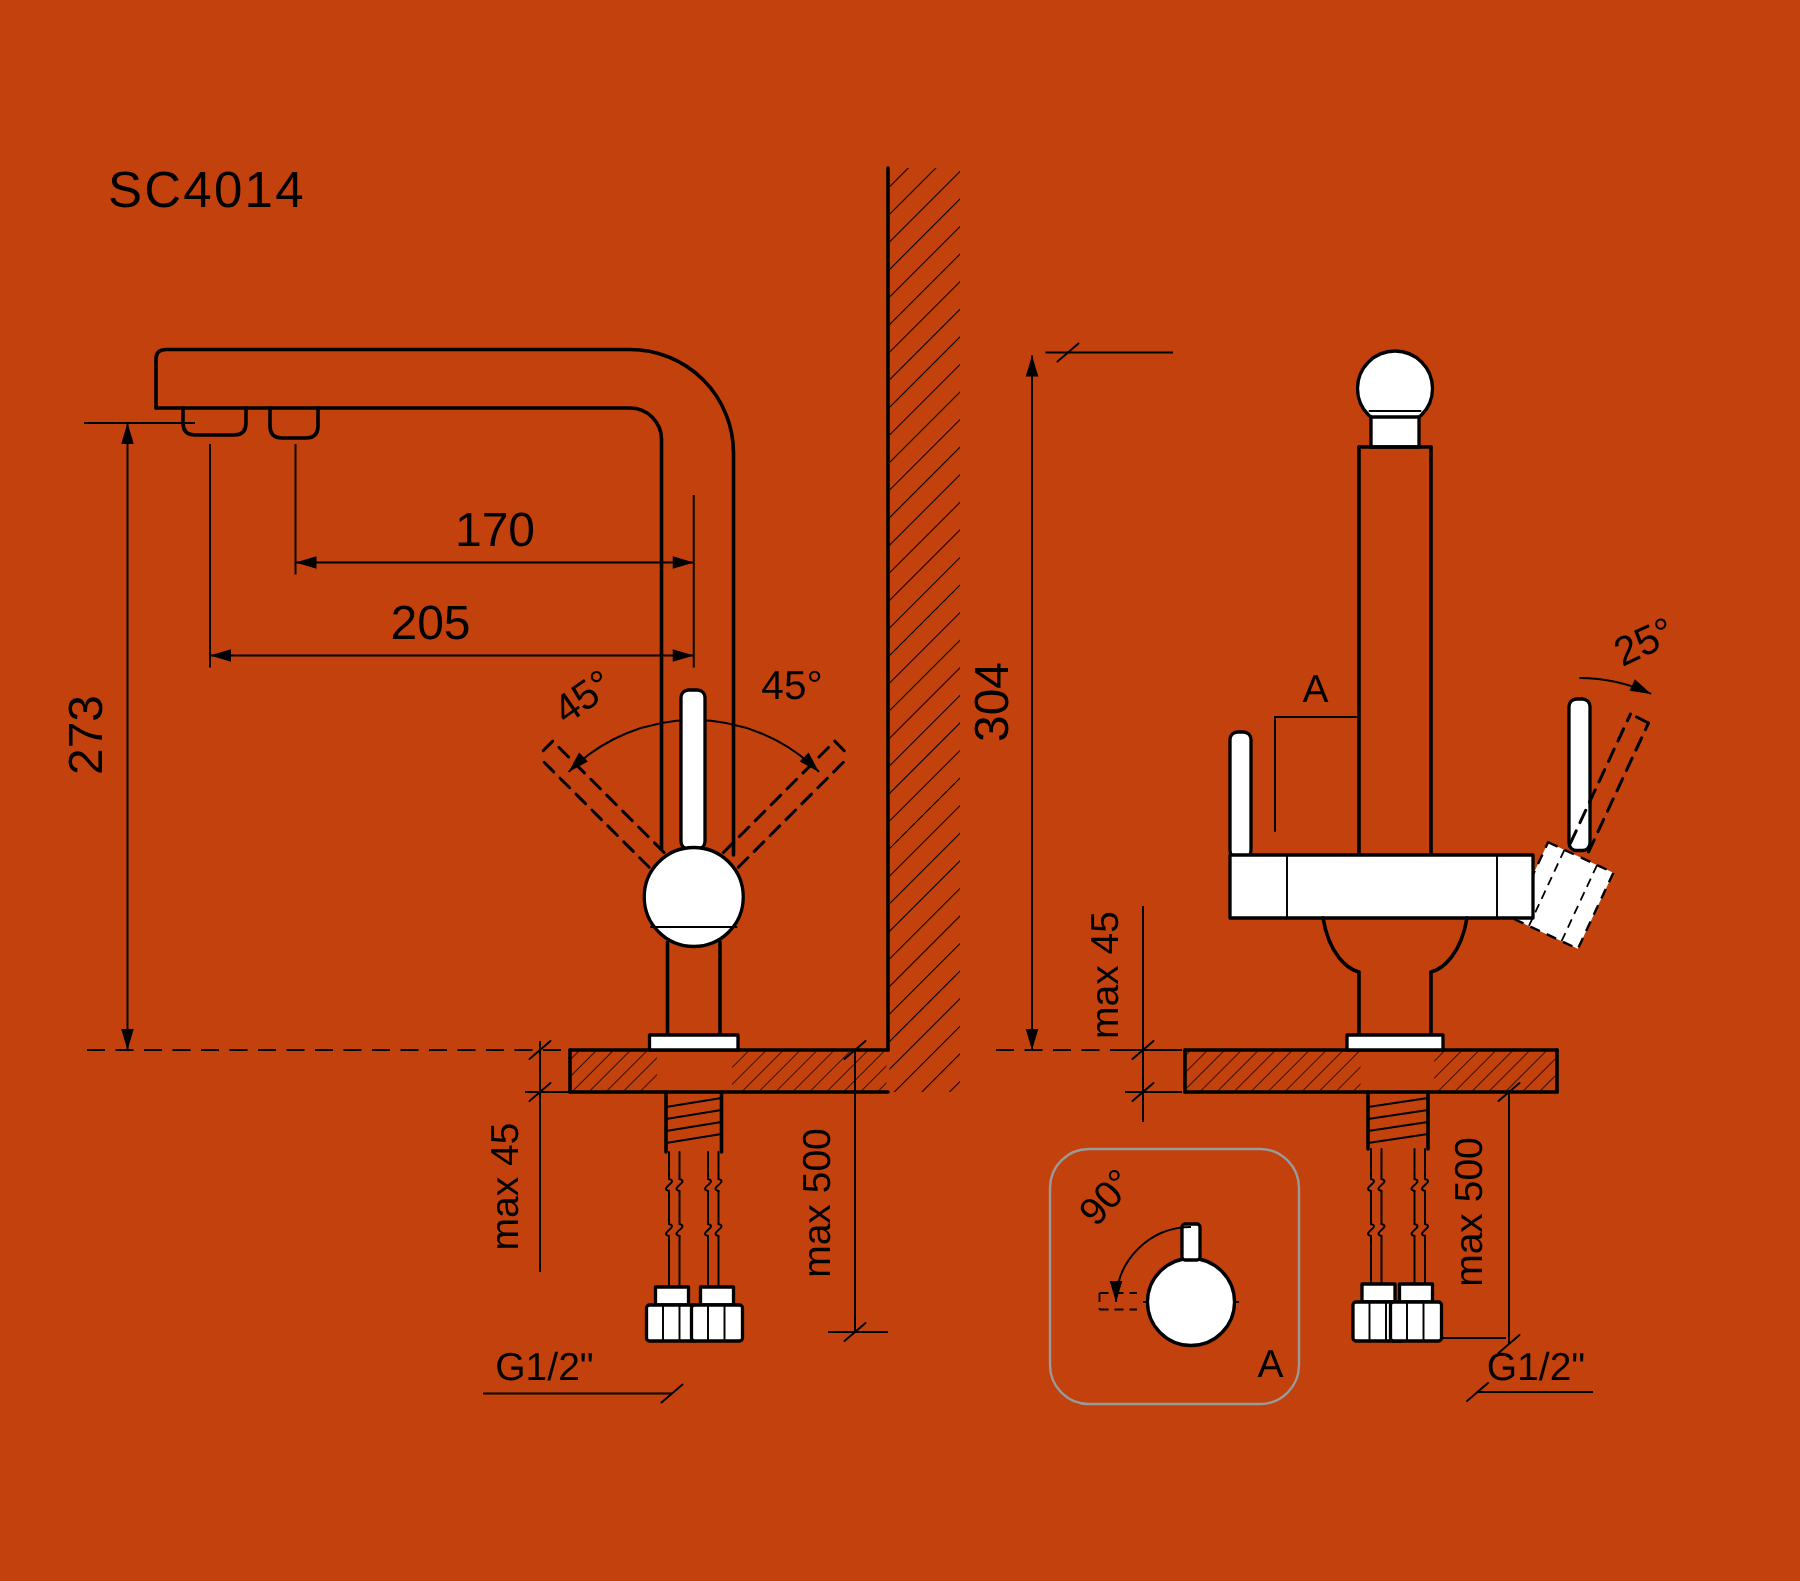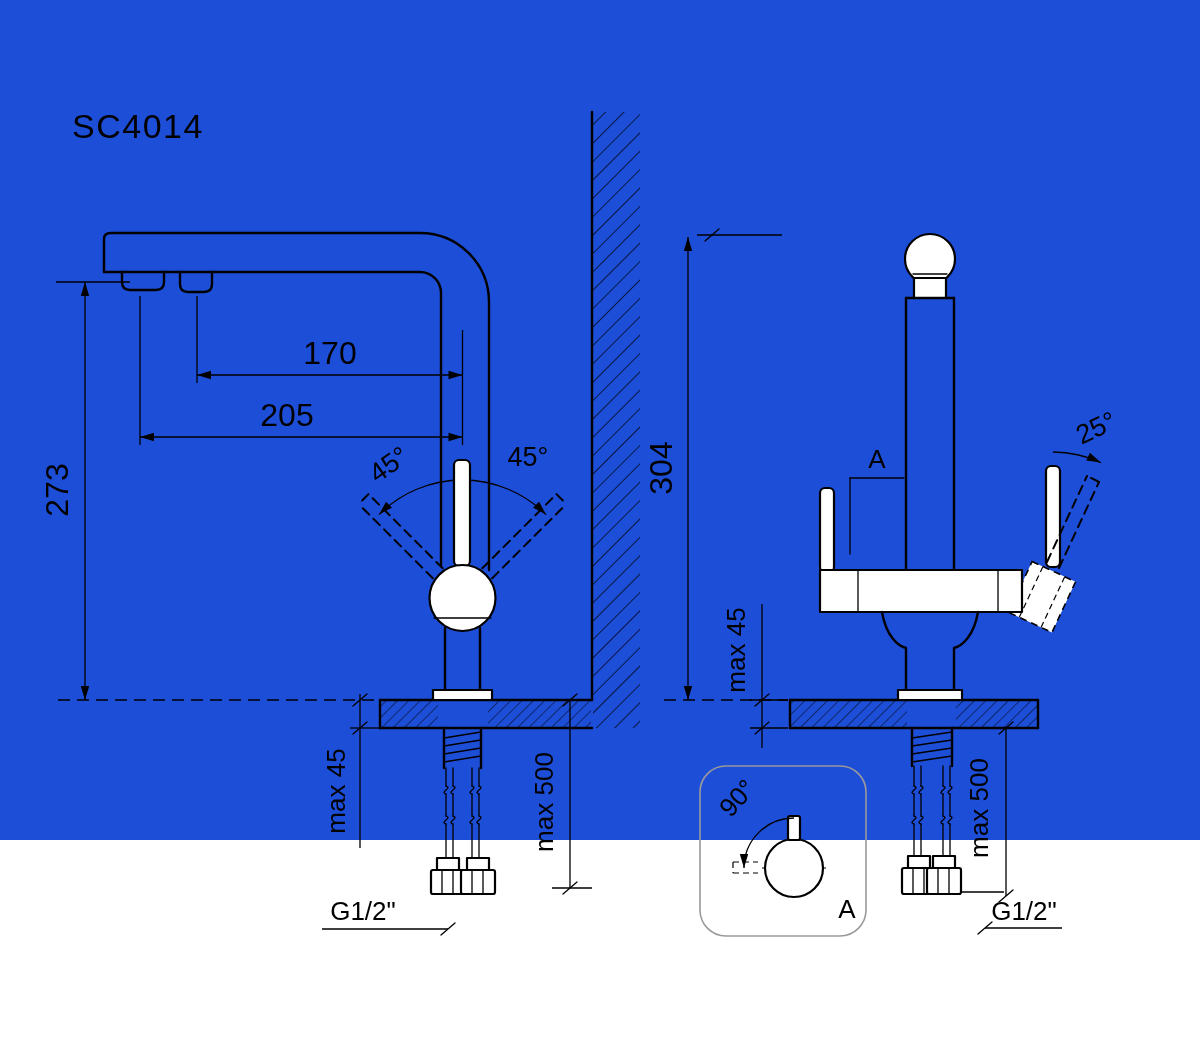--- a/index.html
+++ b/index.html
@@ -1,16 +1,16 @@
 <!DOCTYPE html>
 <html><head>
 <meta charset="utf-8">
 <style>
   html,body{margin:0;padding:0;background:#fff;width:1200px;height:1054px;overflow:hidden}
-  .sheet{width:1200px;height:840px;background:#1d4ed8}
+  .sheet{width:1200px;height:1054px;background:#c2410c}
   svg{display:block}
   .t{font-family:"Liberation Sans","DejaVu Sans",sans-serif;fill:#000}
   .s34{font-size:34px;letter-spacing:1.5px}
   .s32{font-size:32px}
   .s27{font-size:27px}
   .s26{font-size:26px}
   .ol{fill:none;stroke:#000;stroke-width:2.4;stroke-linecap:round;stroke-linejoin:round}
   .wfill{fill:#fff;stroke:#000;stroke-width:2.2;stroke-linejoin:round}
   .th{fill:none;stroke:#000;stroke-width:1.3;stroke-linecap:round}
   .dim{fill:none;stroke:#000;stroke-width:1.3}

